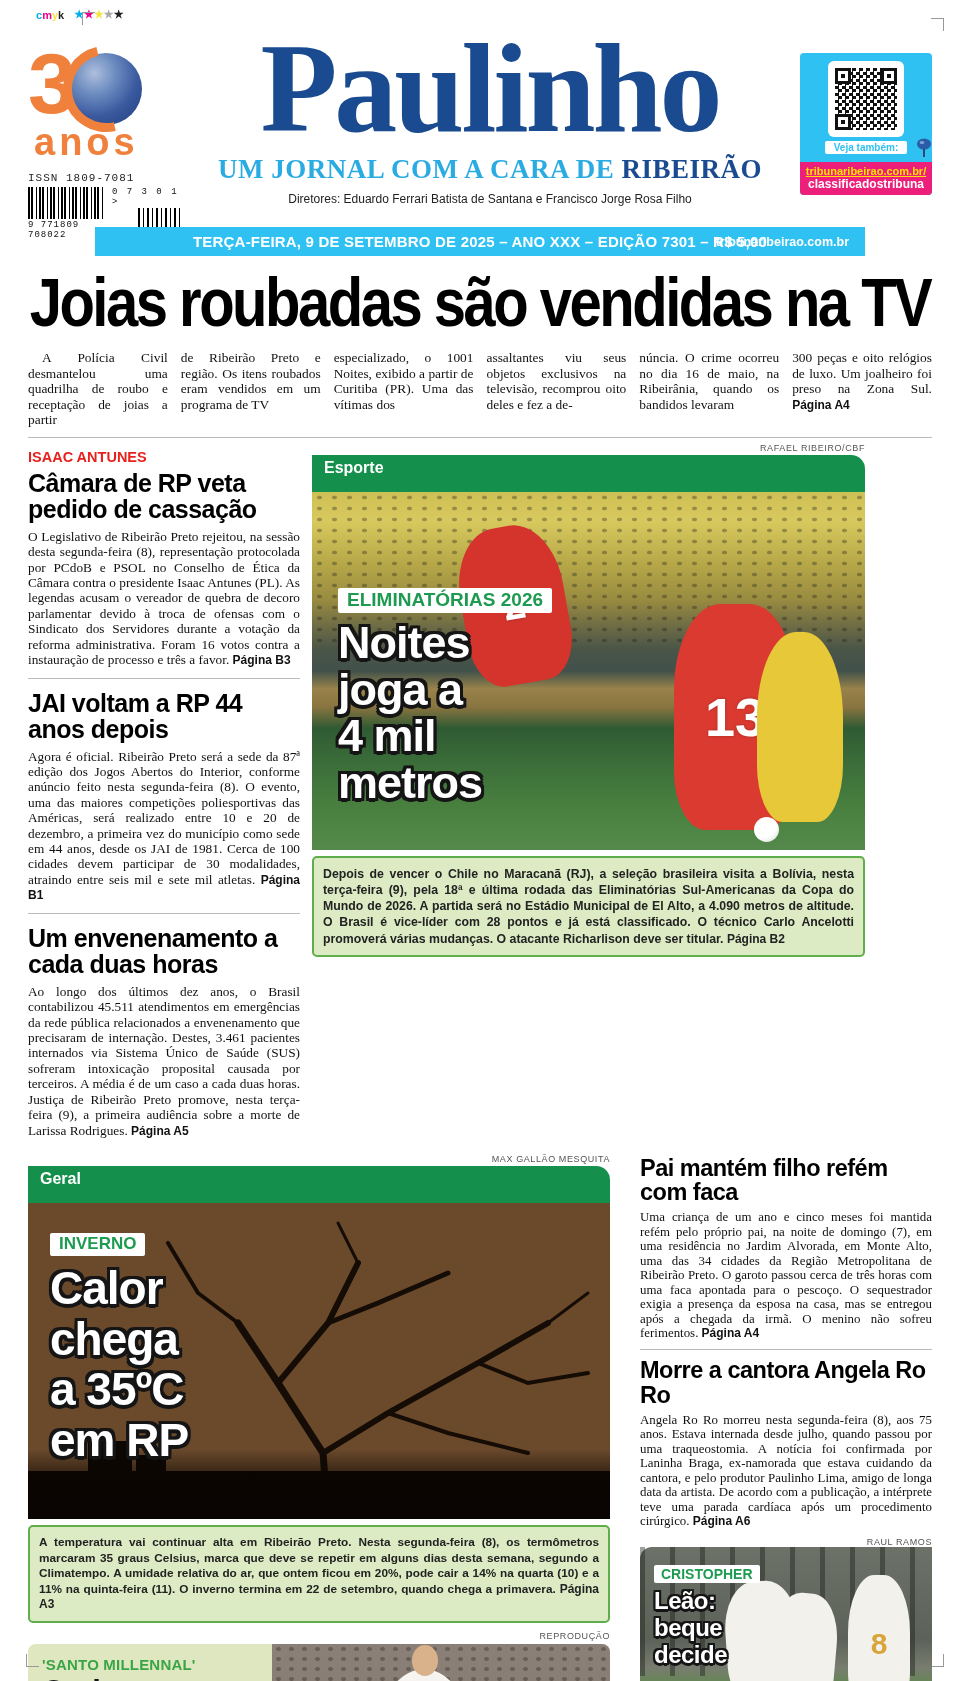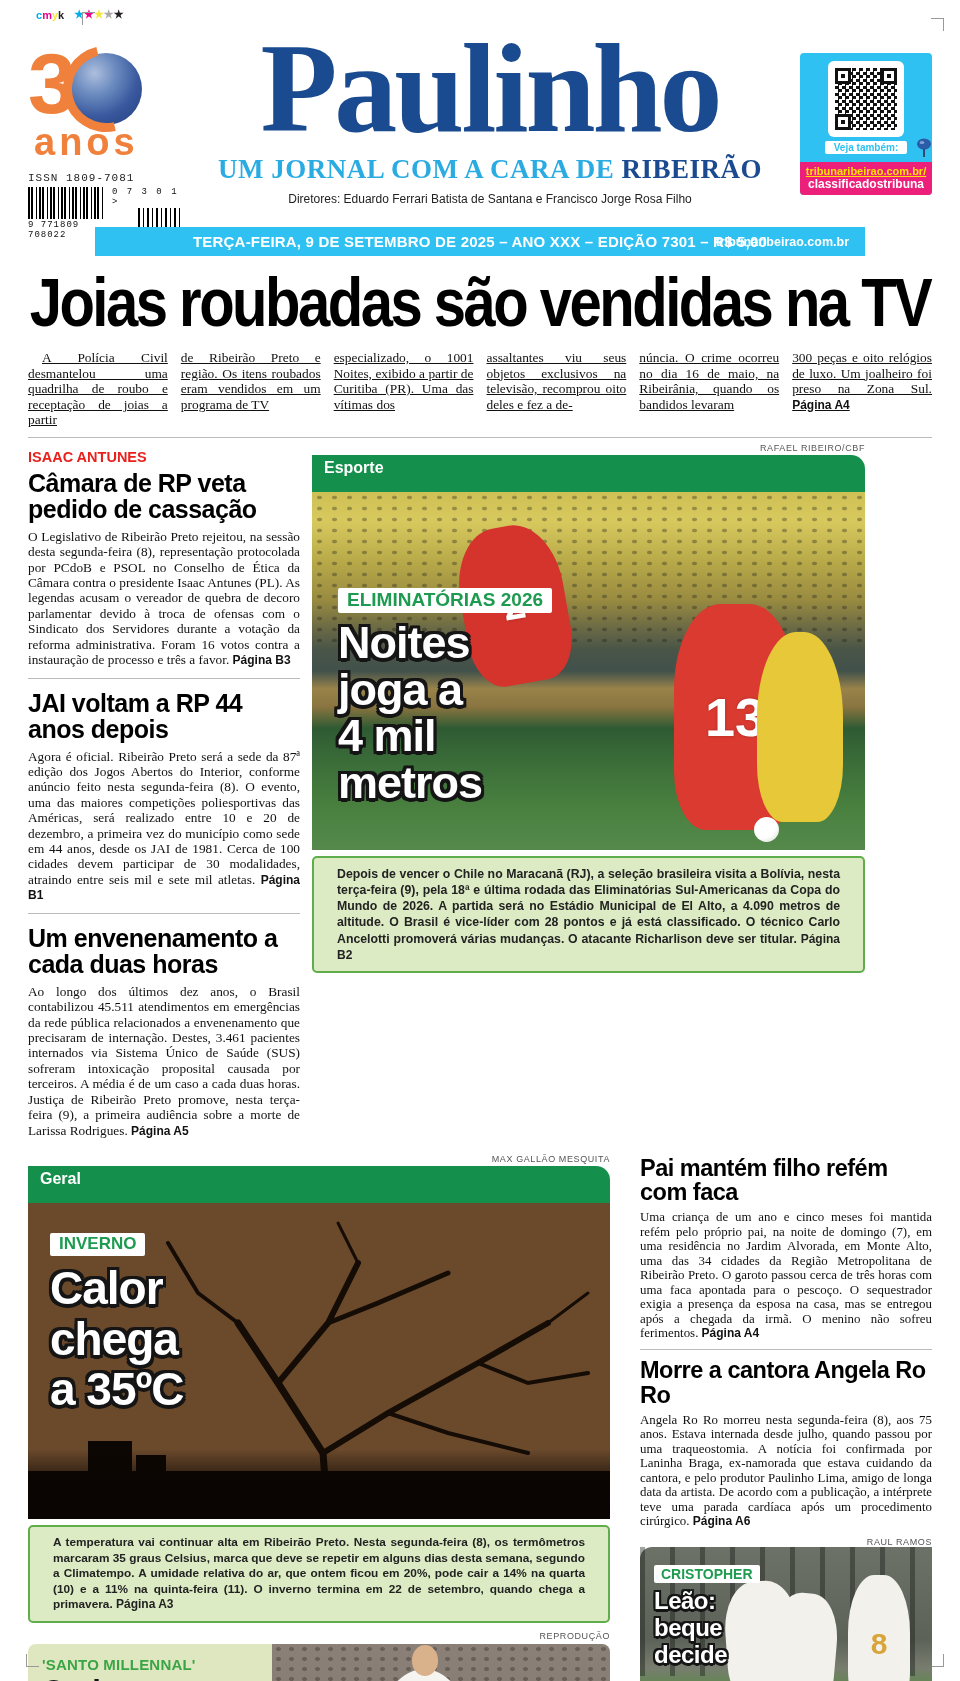--- a/index.html
+++ b/index.html
@@ -68,21 +68,21 @@
     display:flex; align-items:center; justify-content:center; color:#fff;
     font-family:"Liberation Sans",sans-serif; }
   .date-main { font-weight:bold; font-size:15px; letter-spacing:0.2px; }
   .date-site { position:absolute; right:16px; top:8px; font-weight:bold; font-size:12.5px; }
 
   
   .lead-hl-wrap { height:74px; margin-top:12px; }
   .lead-hl { font:bold 58px/1 "Liberation Sans",sans-serif; letter-spacing:-2.5px; text-align:center;
     color:#000; transform:scale(1.0,1.18); transform-origin:top center; }
   .lead-cols { display:flex; gap:13px; margin-top:8px; }
-  .lead-col { flex:1; font:13.4px/1.16 "Liberation Serif",serif; text-align:justify;text-decoration:underline; }
+  .lead-col { flex:1; font:13.4px/1.16 "Liberation Serif",serif; text-align:justify; }
   .lead-col.first { text-indent:14px; }
   .pref { font:bold 12px "Liberation Sans",sans-serif; }
   .rule-full { border-top:1px solid #bbb; margin-top:9px; }
 
   
   .rowA { display:flex; gap:12px; }
   .colL { width:272px; flex:none; }
   .story { padding:11px 0 10px; border-bottom:1px solid #bbb; }
   .story.last { border-bottom:none; }
   .kicker { font:bold 14.5px "Liberation Sans",sans-serif; color:#e8211d; margin-bottom:5px; }
@@ -106,21 +106,21 @@
   .pl-red2 .jersey-num { font-size:40px; }
   .ball { position:absolute; right:86px; bottom:8px; width:25px; height:25px; border-radius:50%;
     background:radial-gradient(circle at 35% 30%, #fff 55%, #cfd8cf 100%); }
   .ov { position:absolute; left:26px; }
   .ov-esporte { top:96px; }
   .chip { display:inline-block; background:#fff; color:#1e9b50; font:bold 19px "Liberation Sans",sans-serif;
     padding:1px 9px 2px; margin-bottom:7px; border-radius:2px; }
   .ov-line { font:bold 45px/1.04 "Liberation Sans",sans-serif; color:#fff; letter-spacing:-1px;
     text-shadow:-3px -3px 0 #151515,3px -3px 0 #151515,-3px 3px 0 #151515,3px 3px 0 #151515,-3px 0 0 #151515,3px 0 0 #151515,0 -3px 0 #151515,0 4px 0 #151515; }
   .caption-box { margin-top:6px; background:#dcebc4; border:2px solid #5fae4b; border-radius:5px;
-    padding:8px 23px; font:bold 12.3px/1.32 "Liberation Sans",sans-serif; color:#222; text-align:justify; }
+    padding:8px 9px; font:bold 12.3px/1.32 "Liberation Sans",sans-serif; color:#222; text-align:justify; }
 
   
   .rowB { display:flex; gap:30px; margin-top:6px; }
   .colGeral { width:582px; flex:none; }
   .colR { flex:1; padding-top:0; }
   .p-geral { height:316px;
     background:radial-gradient(circle at 78% 66%, #ffeaa9 0%, #ffc95f 6%, #ea9c3d 15%, rgba(170,95,32,0.65) 30%, rgba(90,50,22,0.35) 48%, rgba(0,0,0,0) 62%),
       linear-gradient(180deg,#5d4330 0%,#74503三 18%,#8a5c34 34%,#9c6a38 54%,#744a22 68%,#33190a 85%,#140b04 100%);
     background-color:#6b4a2c; }
   .geral-dark-bottom { position:absolute; left:0; right:0; bottom:0; height:22%;
@@ -315,20 +315,21 @@
                 <rect x="108" y="252" width="30" height="34"></rect>
                 <rect x="0" y="268" width="582" height="48"></rect>
               </g>
             </svg>
             <div class="geral-dark-bottom"></div>
             <div class="ov ov-geral">
               <div><span class="chip">INVERNO</span></div>
               <div class="ov-line">Calor</div>
               <div class="ov-line">chega</div>
               <div class="ov-line">a 35ºC</div>
+              <div class="ov-line">em RP</div>
             </div>
           </div>
         </div>
         <div class="caption-box cap-geral"><span>A temperatura vai continuar alta em Ribeirão Preto. Nesta segunda-feira (8), os termômetros marcaram 35 graus Celsius, marca que deve se repetir em alguns dias desta semana, segundo a Climatempo. A umidade relativa do ar, que ontem ficou em 20%, pode cair a 14% na quarta (10) e a 11% na quinta-feira (11). O inverno termina em 22 de setembro, quando chega a primavera. </span><span class="pref">Página A3</span></div>
 
         <div class="credit santo-credit">REPRODUÇÃO</div>
         <div class="santo-box">
           <div class="santo-text">
             <div class="santo-kicker">'SANTO MILLENNAL'</div>
             <div class="santo-line sl-0">Carlo</div>

